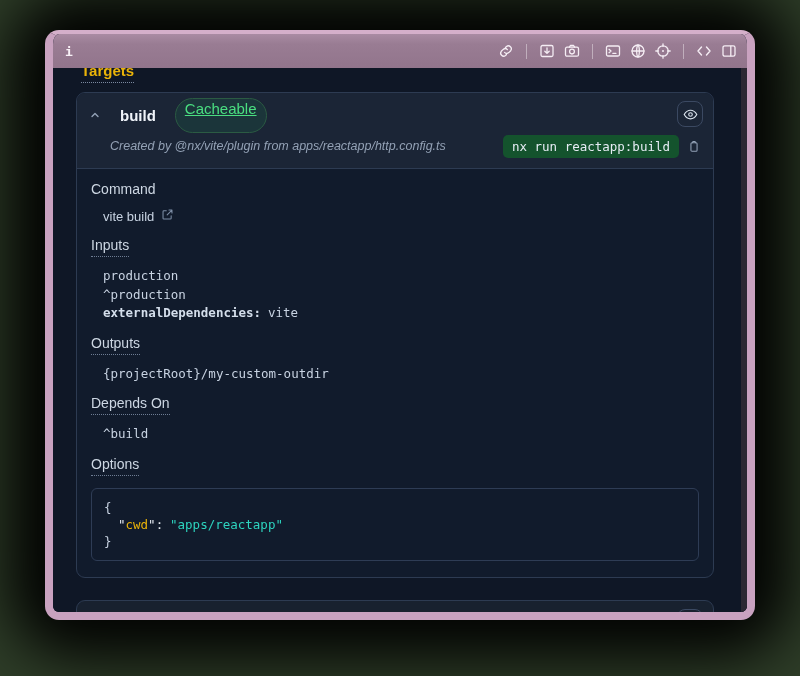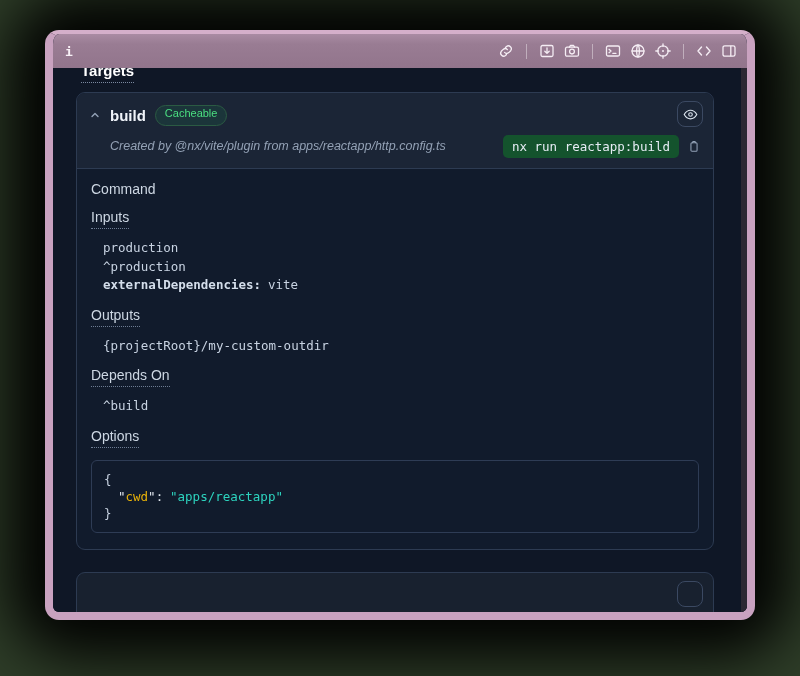--- a/index.html
+++ b/index.html
@@ -27,34 +27,34 @@
   .tb-icons { display:flex; align-items:center; gap:9px; }
   .tb-icons svg { display:block; cursor:pointer; }
   .tb-div { width:1px; height:15px; background:rgba(255,255,255,0.4); margin:0 3px; }
 
   
   .content { position:relative; height:544px; background:#0f1726; overflow:hidden;
              padding:0 33px 0 23px; color:#dbe4ee; }
   .scroll-strip { position:absolute; top:0; right:0; width:6px; height:100%;
                   background:#2c2833; }
 
-  h2.targets { font-size:15px; font-weight:700; color:#ffffff; width:fit-content;
+  h2.targets { font-size:15px; font-weight:700; color:#eab308; width:fit-content;
                margin:-6px 16px 9px 5px; padding-bottom:3px;
                border-bottom:1px dotted #7b89a0; }
 
   .card { border:1px solid #2d3b52; border-radius:9px; background:#111b2c; }
 
   
   .card-header { background:#1b2536; border-bottom:1px solid #2d3b52;
                  border-radius:8px 8px 0 0; position:relative; padding:10px 12px 10px 12px; }
-  .hrow1 { display:flex; align-items:center; gap:9px; height:24px; }
+  .hrow1 { display:flex; align-items:center; gap:19px; height:24px; }
   .chev { display:flex; align-items:center; cursor:pointer; }
   .target-title { font-size:15px; font-weight:700; color:#f0f4fa; }
-  .badge { font-size:11px; color:#4ade80; background:rgba(34,197,94,0.10);
-           border:1px solid #2b5b43; border-radius:999px; padding:2px 9px 6px; line-height:1; }
+  .badge { font-size:15px; color:#4ade80; background:rgba(34,197,94,0.10);
+           border:1px solid #2b5b43; border-radius:999px; padding:2px 9px 16px; line-height:1;text-decoration:underline; }
   .eye-btn { position:absolute; top:8px; right:10px; width:26px; height:26px;
              border:1px solid #3b4962; border-radius:8px; display:flex; align-items:center;
              justify-content:center; cursor:pointer; background:transparent; }
   .hrow2 { display:flex; align-items:center; margin:7px 0 0 21px; min-height:24px; }
   .created-by { font-size:12.5px; font-style:italic; color:#93a1b5; flex:1 1 auto; }
   .run-chip { font-family:"DejaVu Sans Mono", monospace; font-size:12.5px; color:#e6ecf4;
               background:#14532d; border-radius:5px; padding:4px 9px; cursor:pointer;
               white-space:nowrap; }
   .copy-btn { margin-left:8px; display:flex; align-items:center; cursor:pointer; }
 
@@ -180,20 +180,29 @@
               <svg width="14" height="15" viewBox="0 0 16 16" fill="none" stroke="#94a3b8" stroke-width="1.2" stroke-linecap="round" stroke-linejoin="round">
                 <rect x="4.5" y="3.6" width="7" height="9.8" rx="1.2"></rect>
                 <path d="M6.4 3.6v-.4a1 1 0 0 1 1-1h1.2a1 1 0 0 1 1 1v.4"></path>
               </svg>
             </span>
           </div>
         </div>
 
         <div class="card-body">
           <h4 class="sec">Command</h4>
+          <div class="cmd-line">
+            <span>vite build</span>
+            <span>
+              <svg width="13" height="13" viewBox="0 0 16 16" fill="none" stroke="#7d8ea6" stroke-width="1.3" stroke-linecap="round" stroke-linejoin="round">
+                <path d="M6.5 3.5h-3a1 1 0 0 0-1 1v8a1 1 0 0 0 1 1h8a1 1 0 0 0 1-1v-3"></path>
+                <path d="M9.8 2.5h3.7v3.7M13.1 2.9 7.6 8.4"></path>
+              </svg>
+            </span>
+          </div>
 
           <h4 class="sec dotted">Inputs</h4>
           <div class="list-block">
             <div class="mono mono-line">production</div>
             <div class="mono mono-line">^production</div>
             <div class="mono mono-line"><span class="k">externalDependencies:</span><span class="v">vite</span></div>
           </div>
 
           <h4 class="sec dotted">Outputs</h4>
           <div class="list-block">

